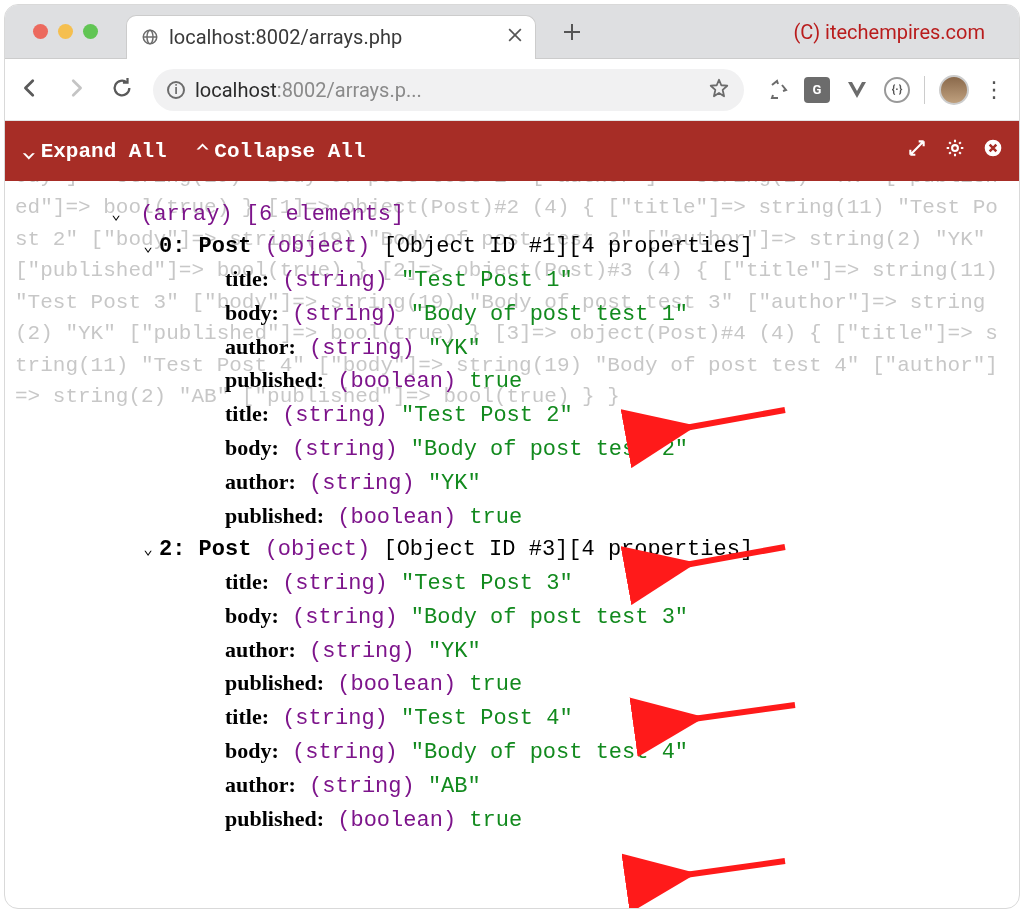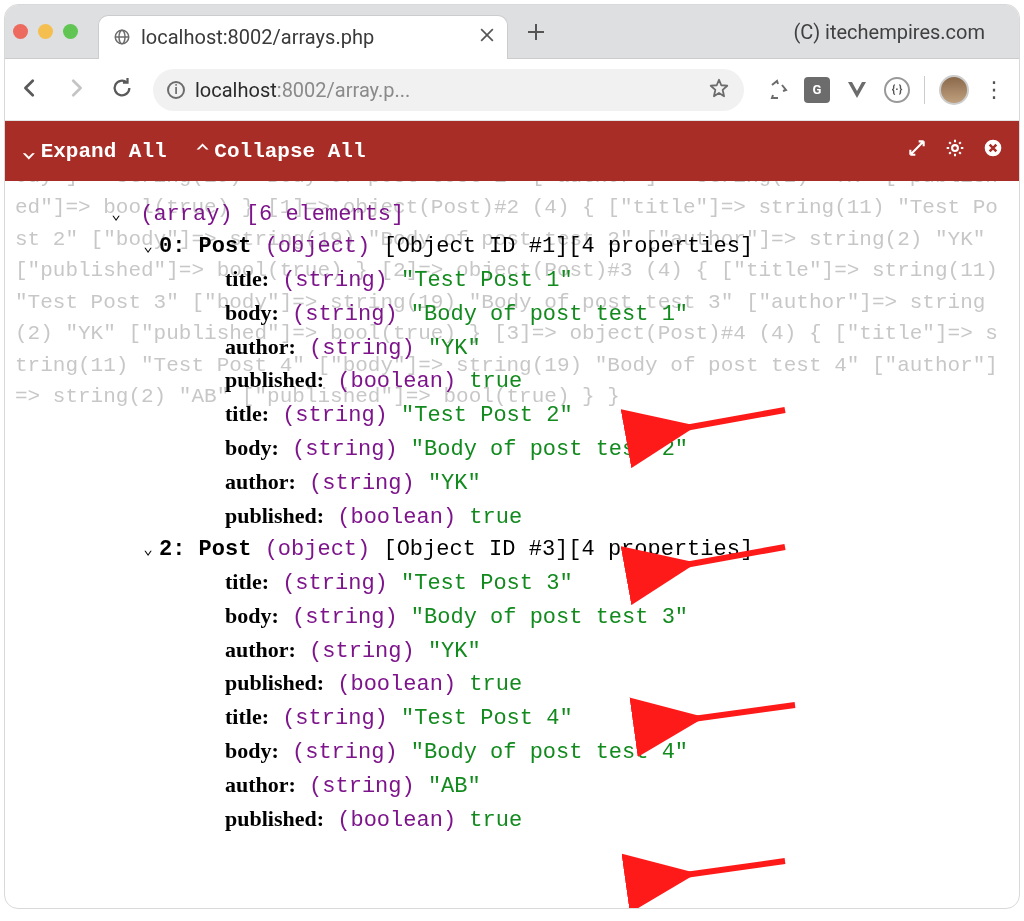--- a/index.html
+++ b/index.html
@@ -23,22 +23,22 @@
     overflow: hidden;
   }
 
   
   .tabstrip {
     display: flex;
     align-items: center;
     height: 54px;
     background: #dedfe1;
     border-bottom: 1px solid #ccc;
-    padding-left: 8px;
-    gap: 10px;
+    padding-left: 28px;
+    gap: 18px;
   }
   .traffic { display: flex; gap: 10px; margin-right: 10px; }
   .dot { width: 15px; height: 15px; border-radius: 50%; }
   .dot.red { background: #ec6a5e; }
   .dot.yellow { background: #f5bf4f; }
   .dot.green { background: #61c554; }
 
   .tab {
     display: flex;
     align-items: center;
@@ -57,21 +57,21 @@
   .tab .favicon circle { fill: none; stroke: currentColor; stroke-width: 2; }
   .tab .tabtitle { font-size: 20px; color: #3a3a3a; white-space: nowrap; overflow: hidden; text-overflow: ellipsis; flex: 1; }
   .tab .tabclose { width: 20px; color: #555; flex: 0 0 auto; }
 
   .newtab { width: 24px; height: 24px; color: #555; margin-left: 6px; }
 
   .watermark {
     margin-left: auto;
     margin-right: 34px;
     font-size: 20px;
-    color: #404040;
+    color: #b91c1c;
   }
 
   
   .toolbar {
     display: flex;
     align-items: center;
     height: 62px;
     padding: 0 14px;
     gap: 20px;
     background: #fff;
@@ -212,21 +212,21 @@
           </svg></span>
       <span><svg viewBox="0 0 24 24">
             <path d="M20 12 A8 8 0 1 1 17.3 6" fill="none" stroke="currentColor" stroke-width="2.5"></path>
             <path d="M13 6 L18 6 L18 1" fill="none" stroke="currentColor" stroke-width="2.5"></path>
           </svg></span>
     </div>
 
     <div class="omnibox">
       <span class="info">i</span>
       <span class="url">
-        <span class="dark">localhost</span><span>:8002/array.p...</span>
+        <span class="dark">localhost</span><span>:8002/arrays.p...</span>
       </span>
       <span class="star">
         <svg width="22" height="22" viewBox="0 0 24 24">
             <path d="M12 3 L14.5 9 L21 9.5 L16 14 L17.5 21 L12 17.5 L6.5 21 L8 14 L3 9.5 L9.5 9 Z" fill="none" stroke="currentColor" stroke-width="2" stroke-linejoin="round"></path>
           </svg>
       </span>
     </div>
 
     <div class="exticons">
       <span class="ext rec">

